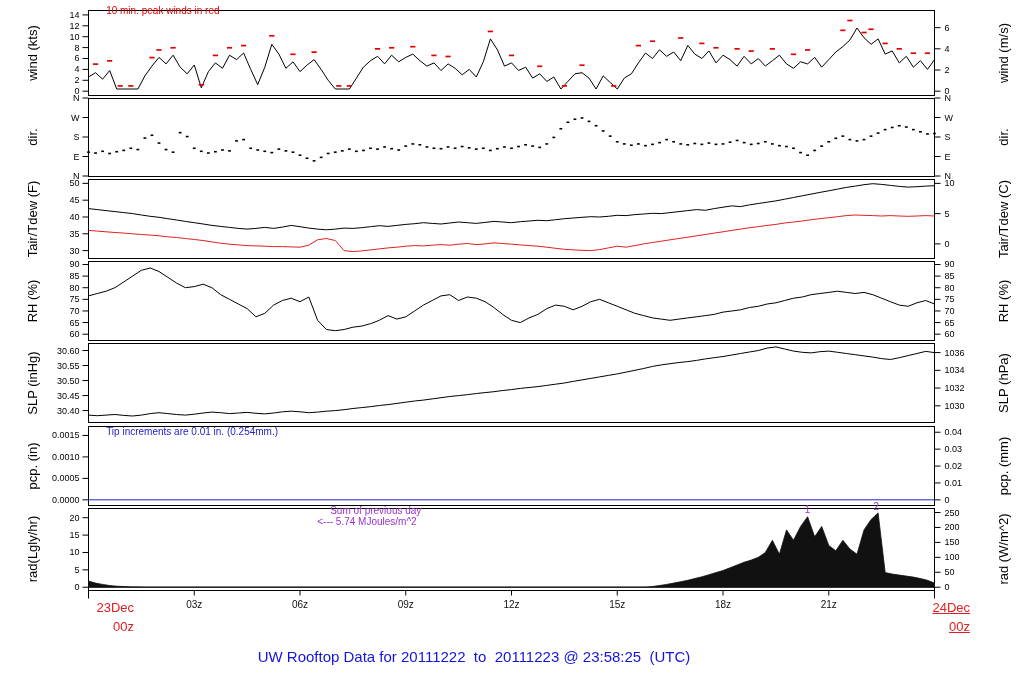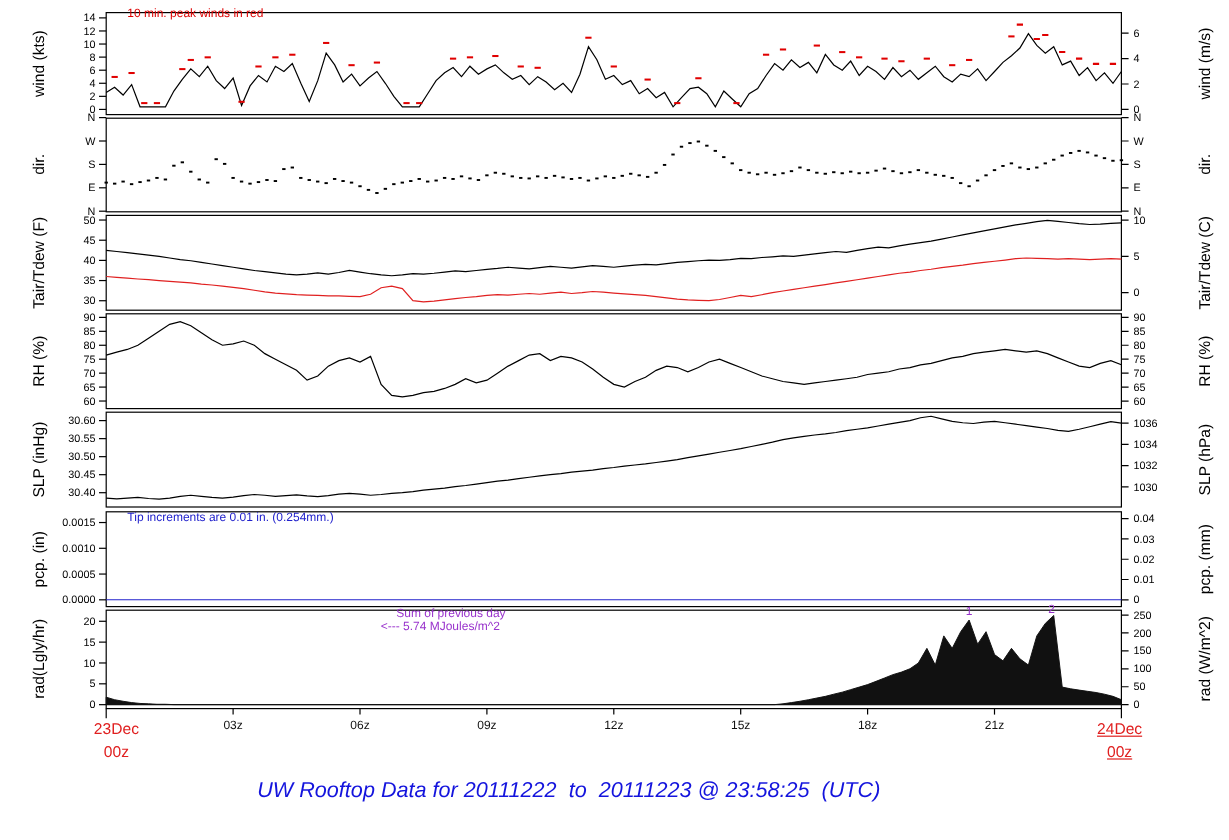--- a/index.html
+++ b/index.html
@@ -1,23 +1,23 @@
 <!DOCTYPE html>
 <html><head>
 <meta charset="utf-8">
 <style>
   html,body{margin:0;padding:0;background:#fff;}
   .page{position:relative;width:1024px;height:700px;background:#fff;overflow:hidden;
         font-family:"Liberation Sans",sans-serif;}
   .chart-svg{position:absolute;left:0;top:0;}
   .ylabel{position:absolute;width:170px;height:16px;text-align:center;
           font-size:13px;color:#000;transform:rotate(-90deg);pointer-events:none;}
-  .date-label{position:absolute;width:74px;text-align:center;font-size:13px;line-height:19px;}
+  .date-label{position:absolute;width:74px;text-align:right;font-size:13px;line-height:19px;}
   .title{position:absolute;left:0;top:648px;width:948px;text-align:center;
-         font-size:18px;white-space:pre;font-style:italic;}
+         font-size:15px;white-space:pre;}
 </style>
 </head>
 <body>
 
 <div class="page">
   <svg class="chart-svg" width="1024" height="645">
       <g>
         <rect x="88.5" y="10.5" width="846" height="85" fill="none" stroke="#000" stroke-width="1"></rect>
         <line x1="82.5" y1="91.18589743589745" x2="88.5" y2="91.18589743589745" stroke="#000"></line>
         <text x="79.5" y="94.18589743589745" fill="#000" text-anchor="end" font-size="9" font-family="&quot;Liberation Sans&quot;, sans-serif">0</text>

